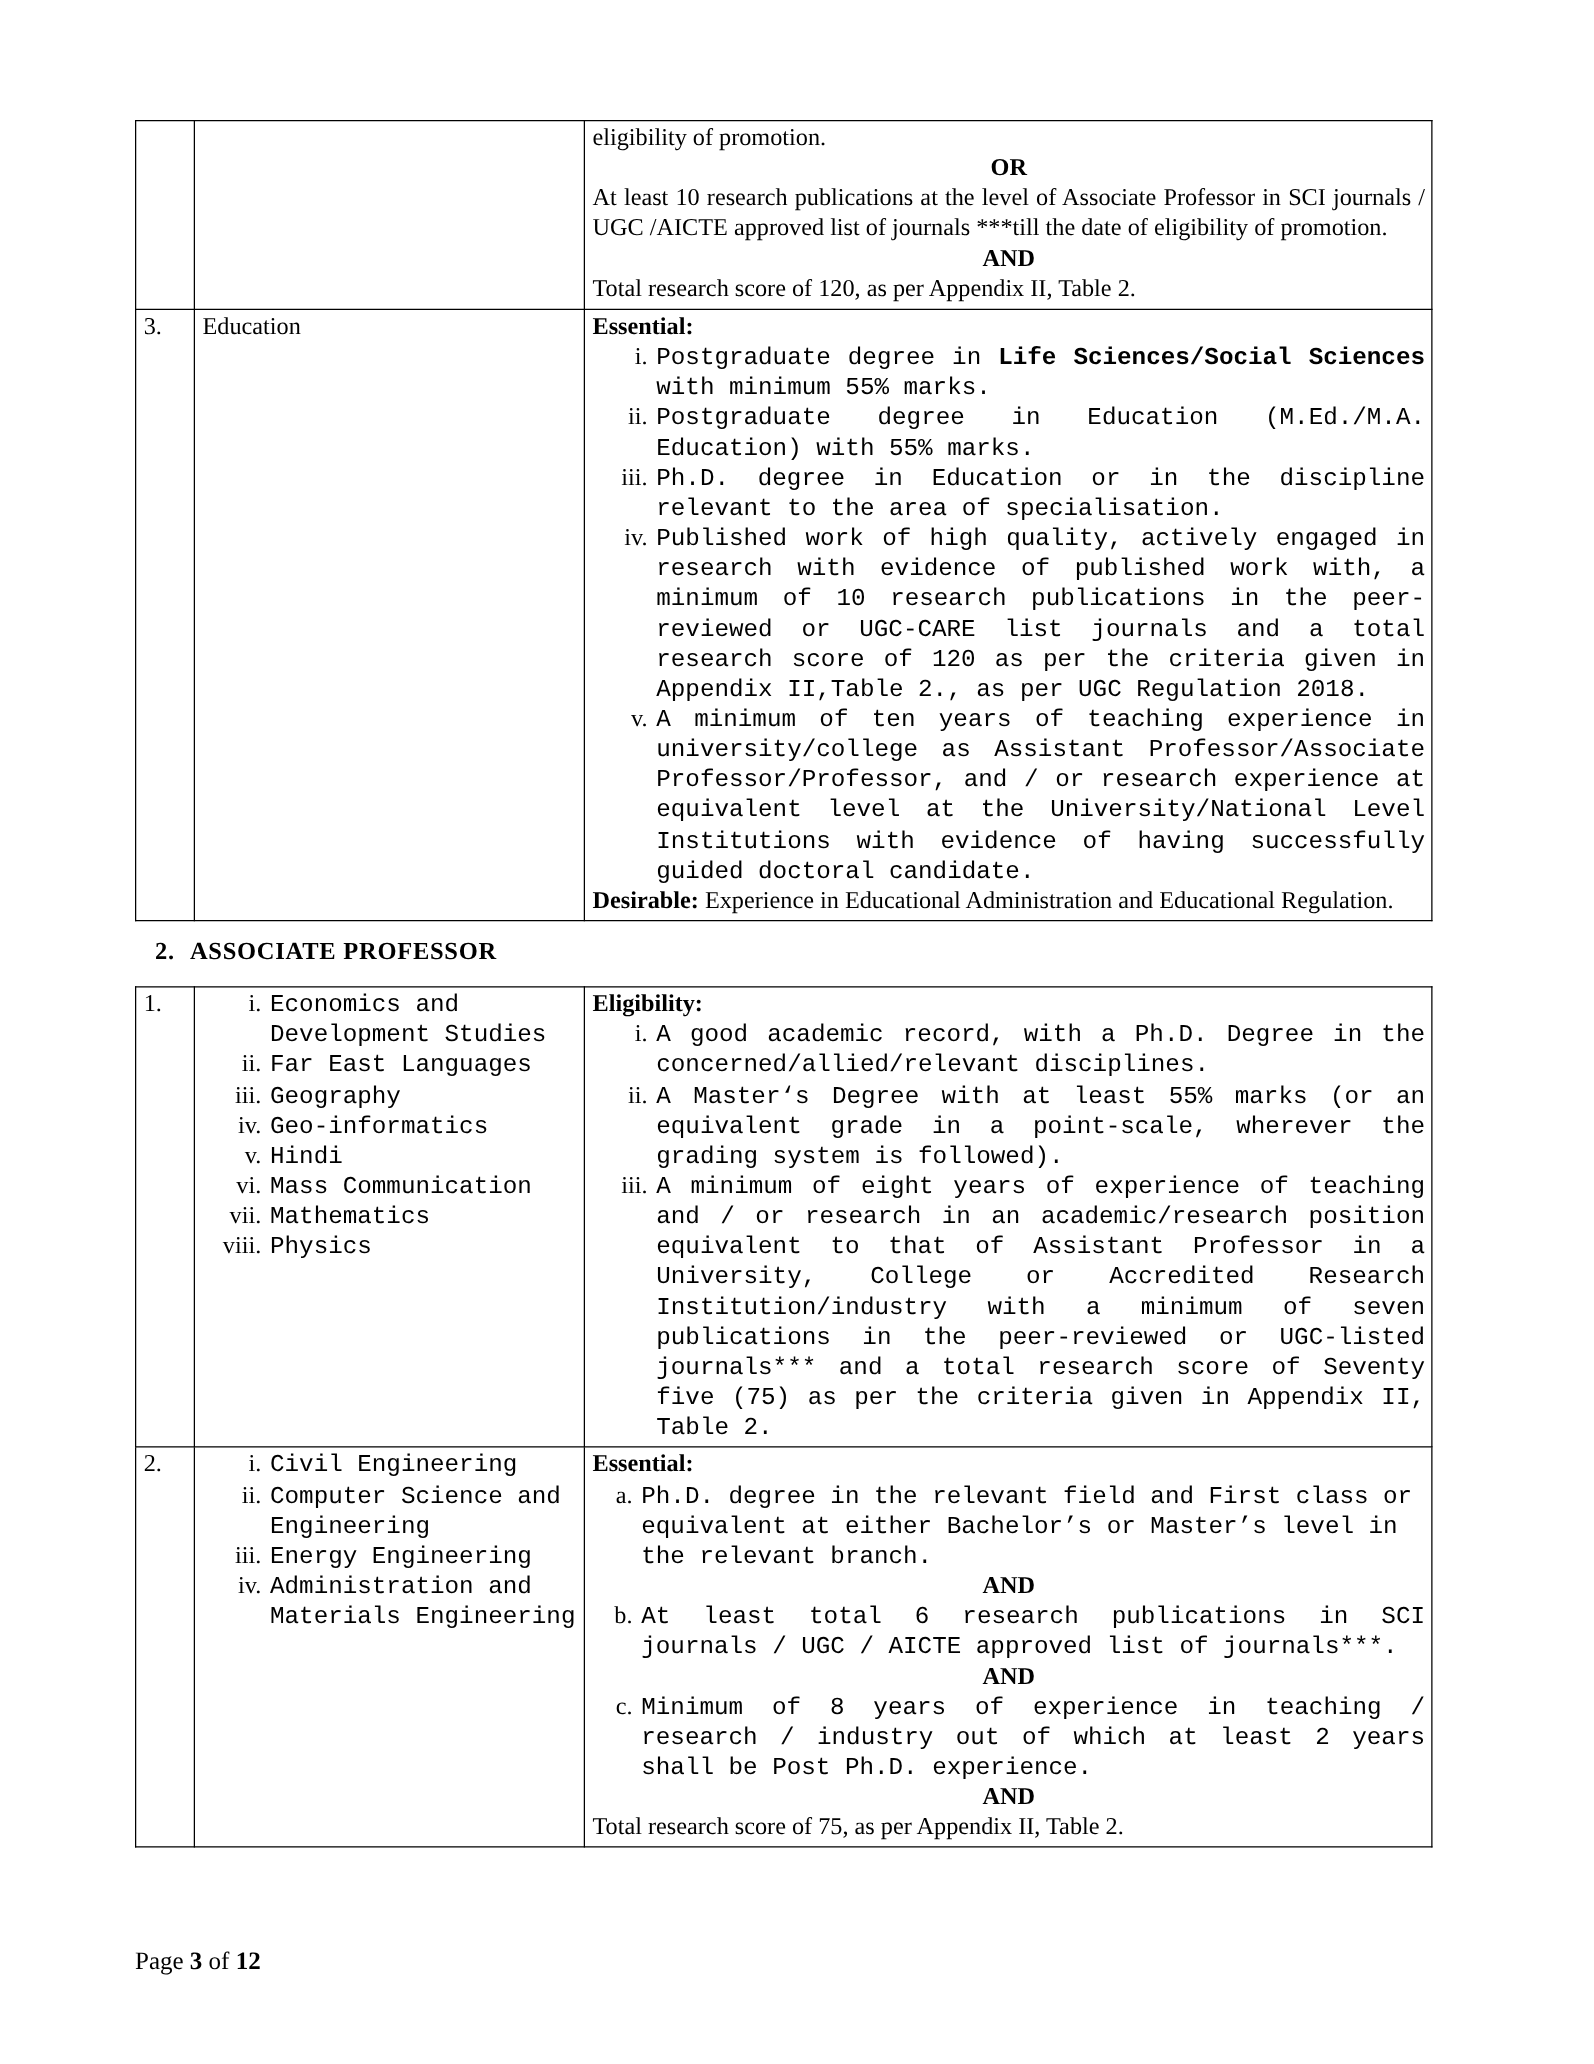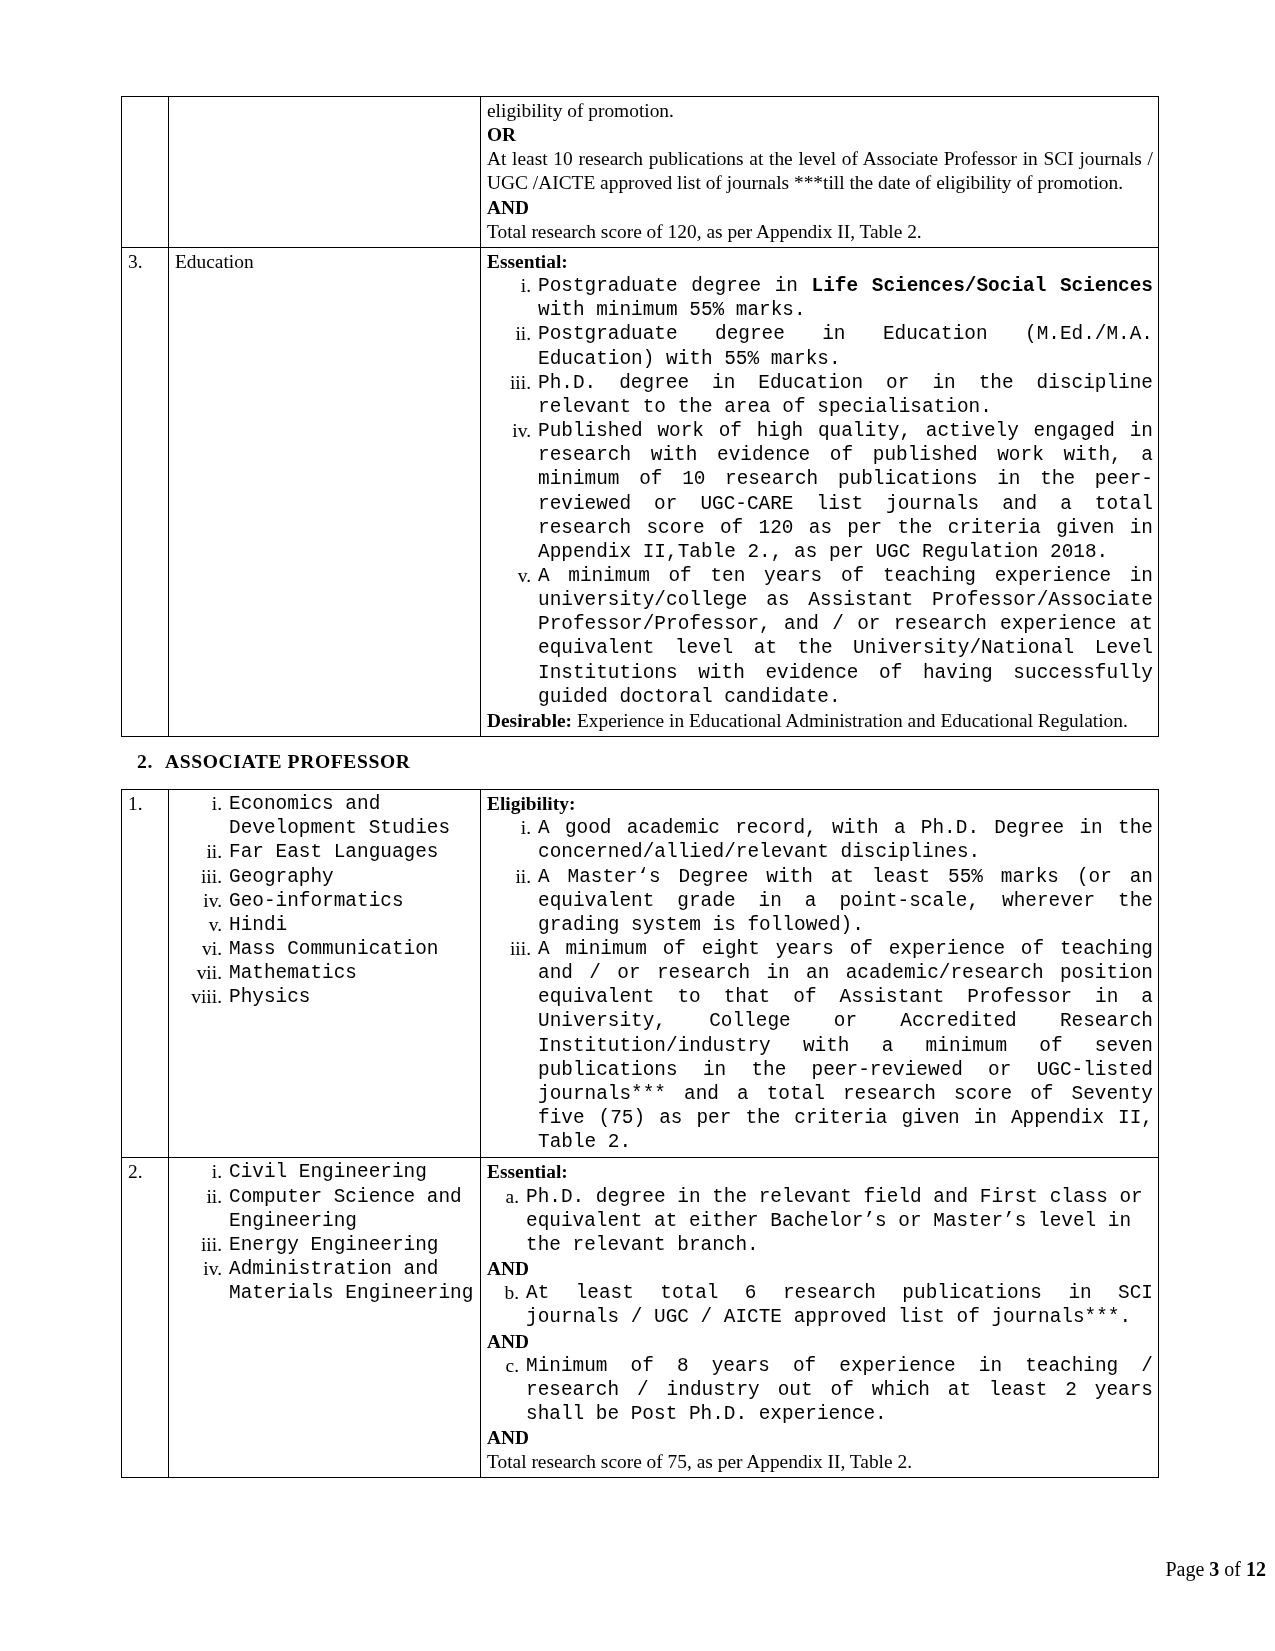--- a/index.html
+++ b/index.html
@@ -10,21 +10,21 @@
   body {
     width: 1275px;
     height: 1651px;
     font-family: "Liberation Serif", "DejaVu Serif", serif;
     color: #000000;
     position: relative;
     overflow: hidden;
   }
   .page {
     position: absolute;
-    left: 14px; top: 0;
+    left: 1px; top: 0;
     width: 1043px;
     height: 1651px;
     padding: 0;
   }
   .content {
     position: absolute;
     left: 107px;
     top: 96px;
     width: 1037px;
   }
@@ -42,21 +42,21 @@
   }
   col.c-sl   { width: 47px; }
   col.c-dept { width: 312px; }
   col.c-qual { width: 678px; }
 
   .cell-sl { text-align: left; padding-left: 9px; }
   .cell-dept { padding-left: 13px; margin-left: 20px; }
   .cell-qual { padding-left: 8px; padding-right: 9px; }
 
   .just { text-align: justify; text-justify: inter-word; }
-  .ctr  { }
+  .ctr  { text-align: center; }
   .b    { font-weight: bold; }
 
   
   ul.rlist {
     list-style: none;
     margin: 0;
     padding: 0;
   }
   ul.rlist > li {
     display: flex;
@@ -105,21 +105,21 @@
   .head-qual {
     padding-top: 2px;
   }
   .hdr-tall { height: 52px; }
 
   .footer {
     position: absolute;
     left: 0;
     top: 1462px;
     width: 1145px;
-    text-align: right;
+    text-align: left;
     font-size: 20px;
   }
   .footer .b { font-weight: bold; }
   p.tl { margin: 0; }
 </style>
 </head>
 <body>
 
 <div class="page">
   <div class="content">

